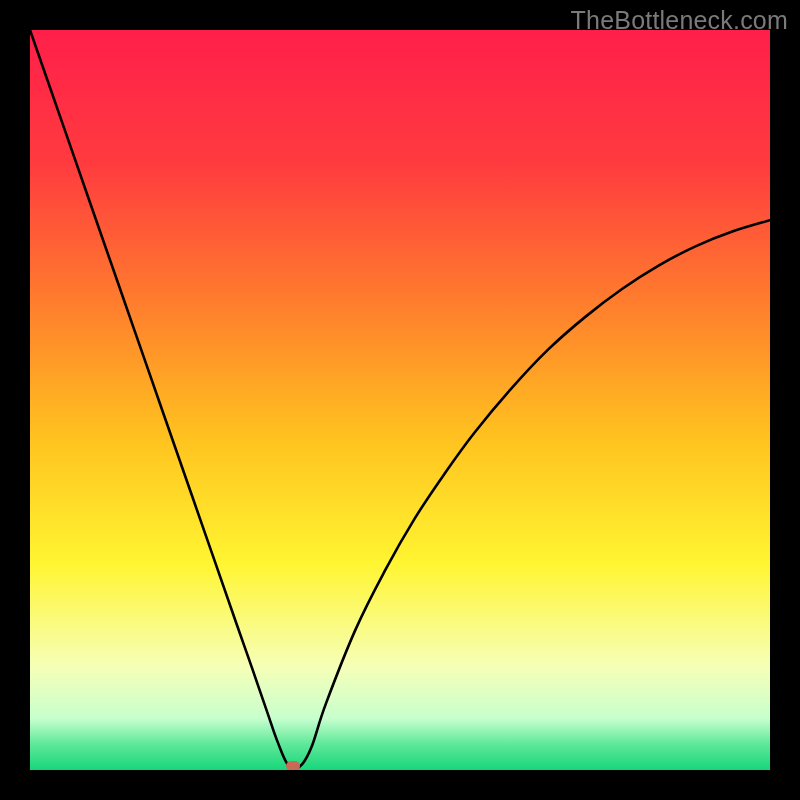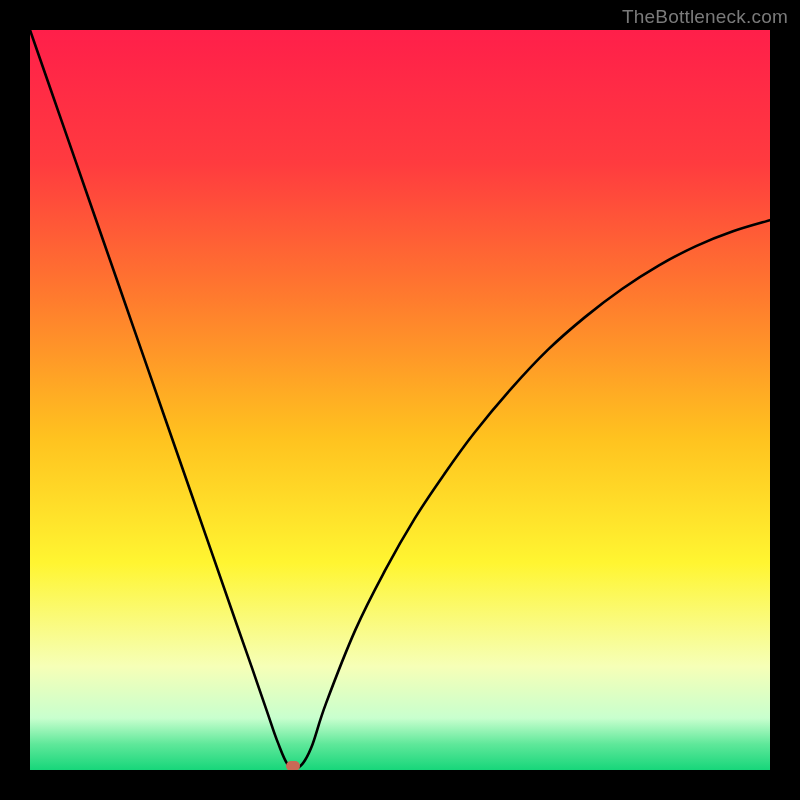--- a/index.html
+++ b/index.html
@@ -27,21 +27,21 @@
   }
   .gradient {
     position: absolute;
     left: 0; top: 0; right: 0; bottom: 0;
   }
   .attribution {
     position: absolute;
     top: 6px;
     right: 12px;
     color: #7a7a7a;
-    font-size: 19px;
+    font-size: 25px;
     font-weight: 500;
     letter-spacing: 0.2px;
     user-select: none;
   }
   svg.curve {
     position: absolute;
     left: 0; top: 0;
     width: 740px; height: 740px;
   }
   .marker {

